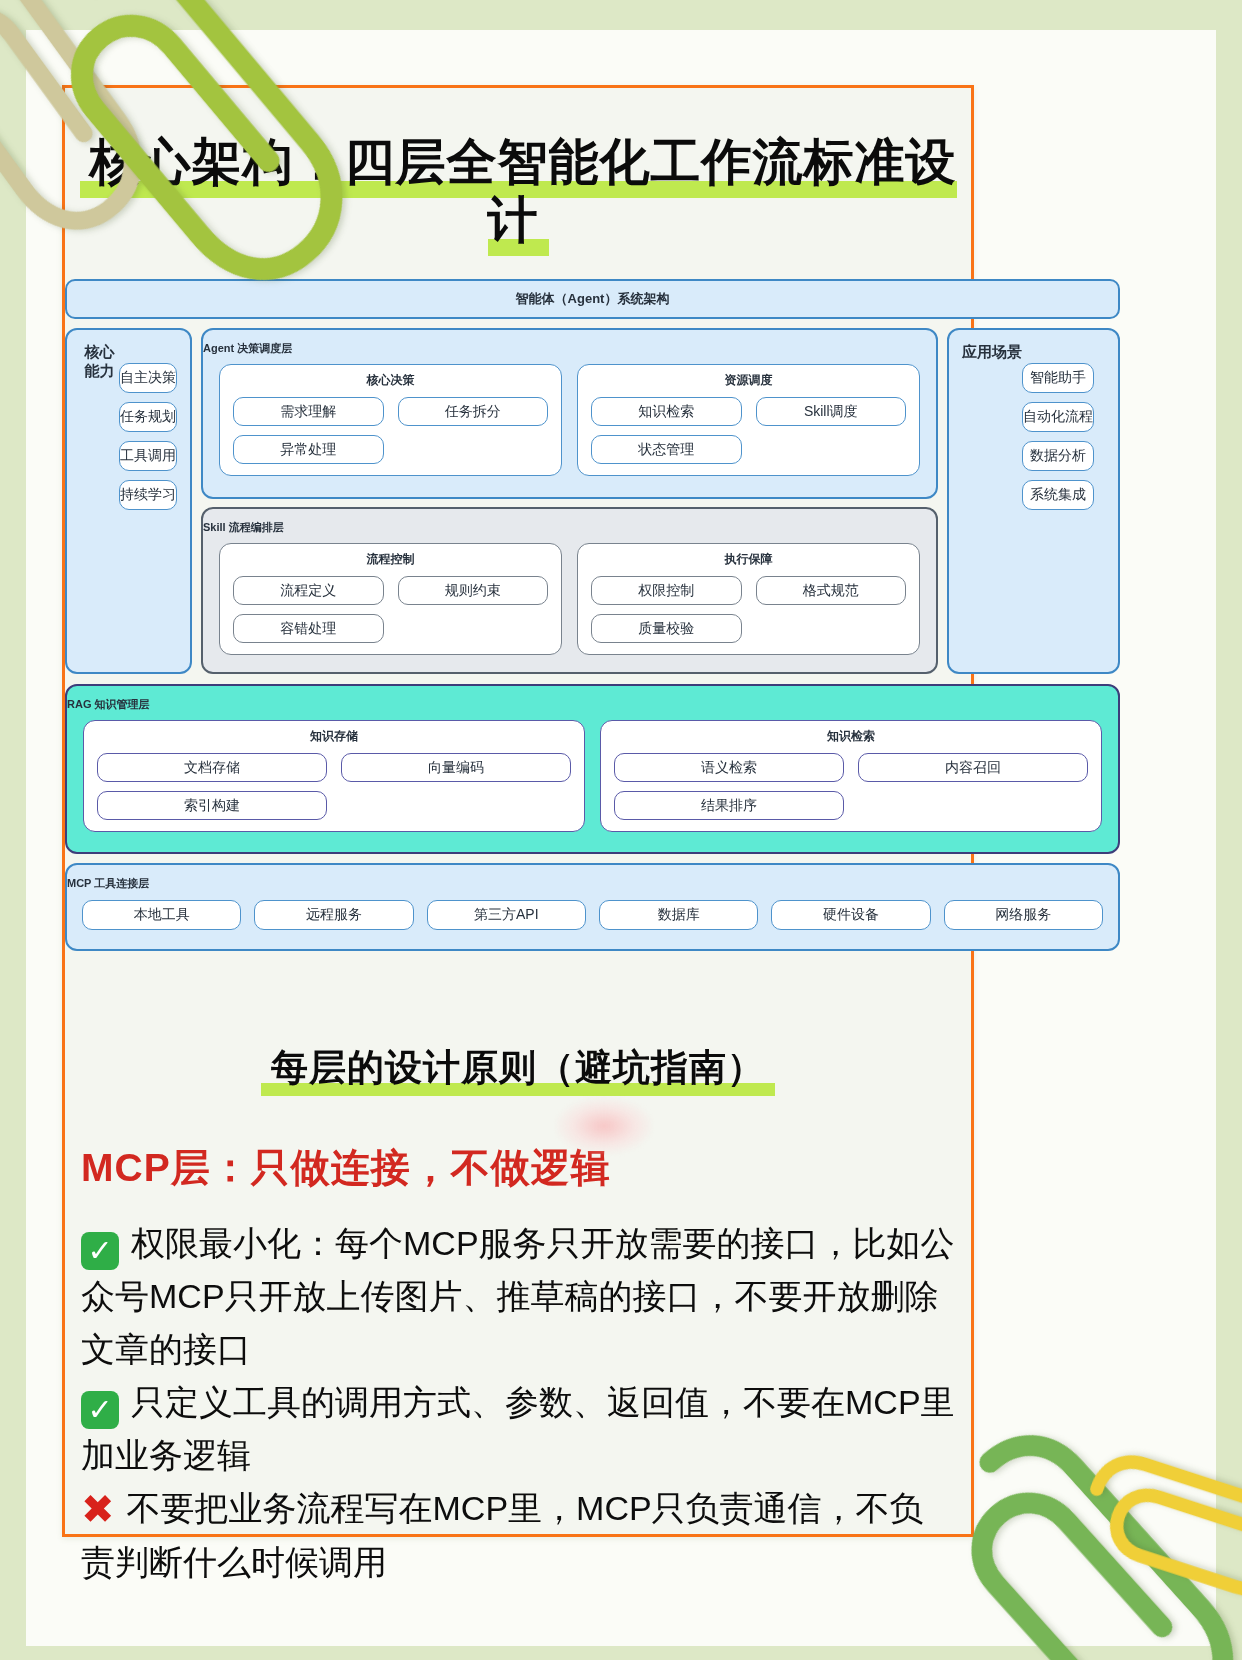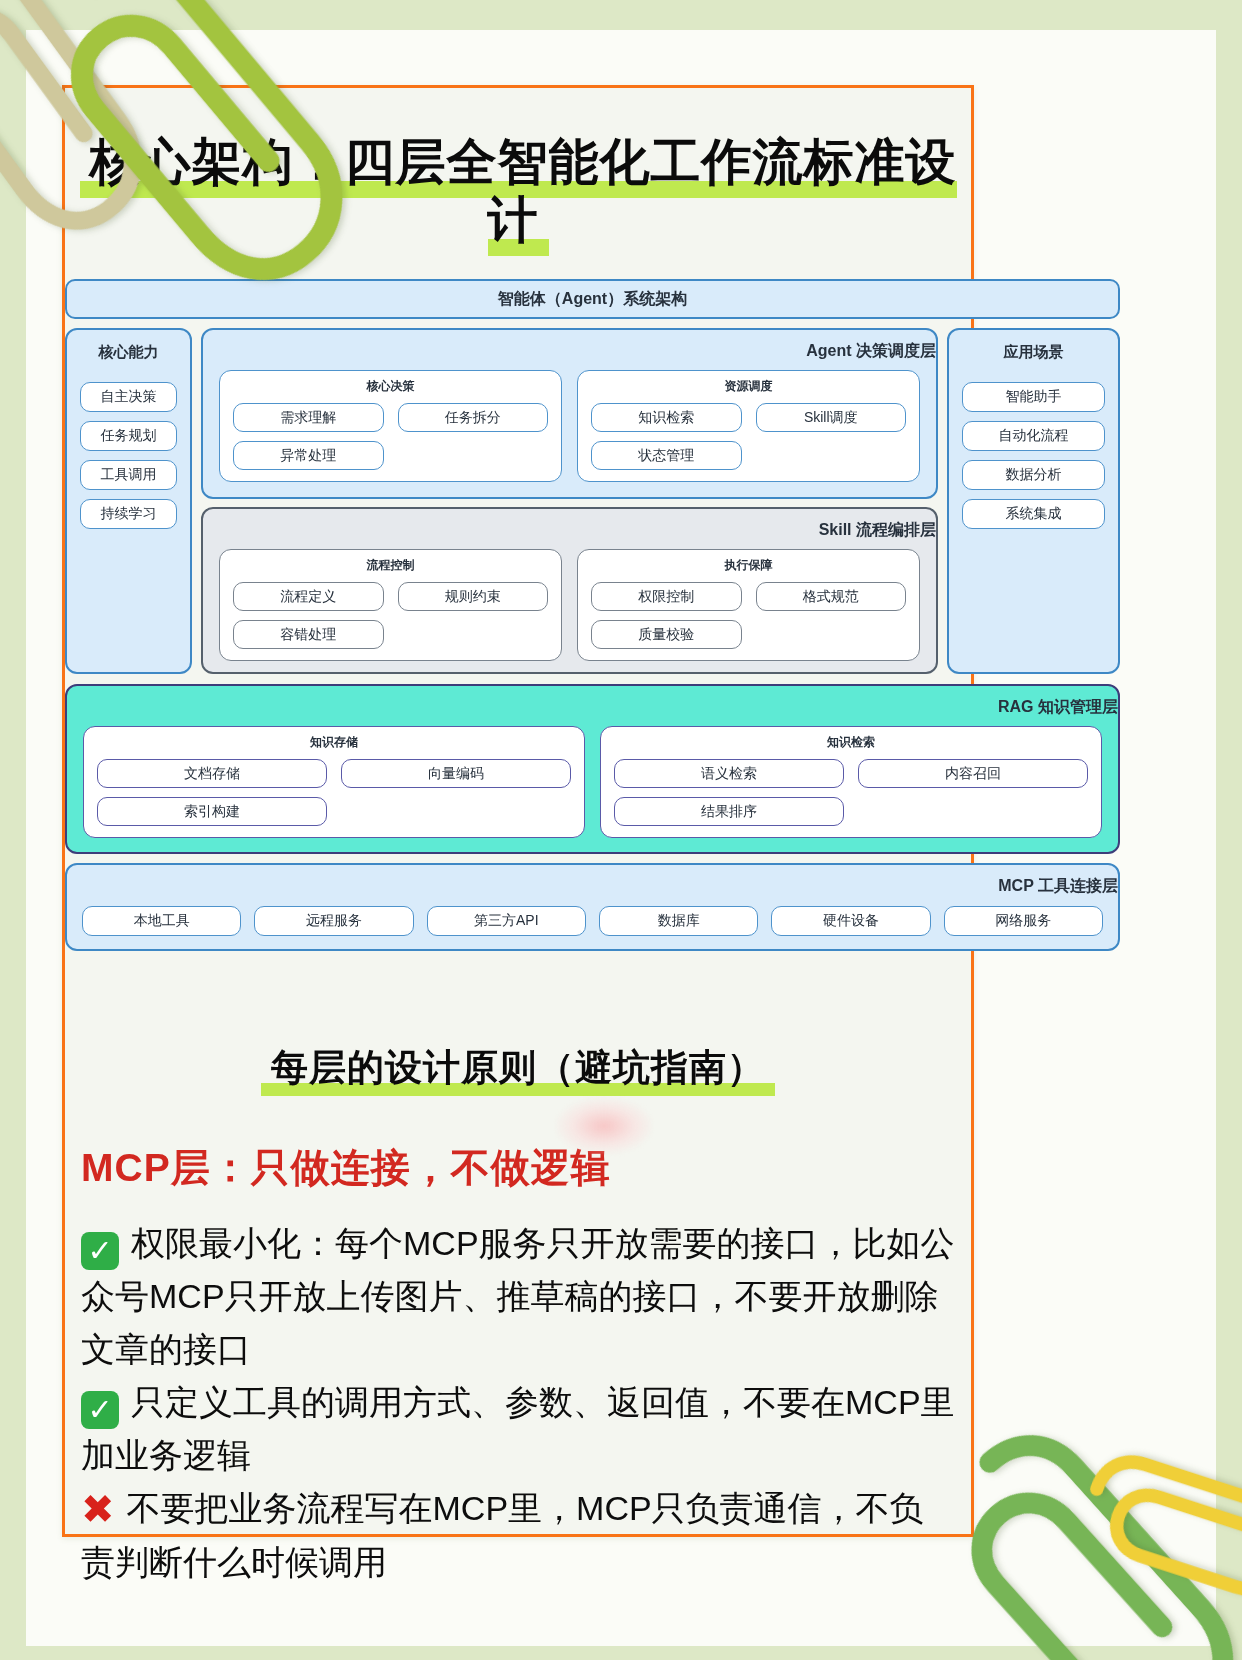--- a/index.html
+++ b/index.html
@@ -51,50 +51,50 @@
     margin: 30px auto 0 auto;
     font-weight: 600;
     color: #27313d;
   }
   .diagram-header {
     height: 40px;
     background: #d9ebfa;
     border: 2px solid #3e88c5;
     border-radius: 10px;
     display: flex; align-items: center; justify-content: center;
-    font-size: 16px; font-weight: 700;
+    font-size: 13px; font-weight: 700;
   }
   .mid-row { display: flex; gap: 9px; margin-top: 9px; height: 346px; }
   .sidebar {
     background: #d9ebfa;
     border: 2px solid #3e88c5;
     border-radius: 12px;
     padding: 13px 13px 0 13px;
-    display: flex; flex-direction: column;
+    display: flex; 
   }
   .sidebar.left  { width: 127px; }
   .sidebar.right { width: 173px; }
   .sb-title { text-align: center; font-size: 15px; font-weight: 700; }
   .sb-items { margin-top: 20px; display: flex; flex-direction: column; gap: 9px; }
   .pill {
     background: #ffffff;
     border: 1.6px solid #4e93cc;
     border-radius: 10px;
     height: 30px;
     display: flex; align-items: center; justify-content: center;
     font-size: 14px; font-weight: 500;
     white-space: nowrap;
   }
   .center-col { flex: 1; display: flex; flex-direction: column; gap: 8px; }
   .layer {
     border-radius: 12px;
     border: 2px solid #3e88c5;
     background: #d9ebfa;
   }
-  .layer-title { text-align: right; font-size: 16px; font-weight: 700; padding-top: 11px; }
+  .layer-title { text-align: left; font-size: 11px; font-weight: 700; padding-top: 11px; }
   .groups { display: flex; gap: 15px; padding: 8px 16px 0 16px; }
   .group {
     flex: 1;
     background: #ffffff;
     border: 1.6px solid #4e93cc;
     border-radius: 12px;
     padding: 7px 13px 11px 13px;
   }
   .group-title { text-align: center; font-size: 12px; font-weight: 700; margin-bottom: 8px; }
   .items { display: flex; flex-wrap: wrap; row-gap: 9px; column-gap: 14px; }

